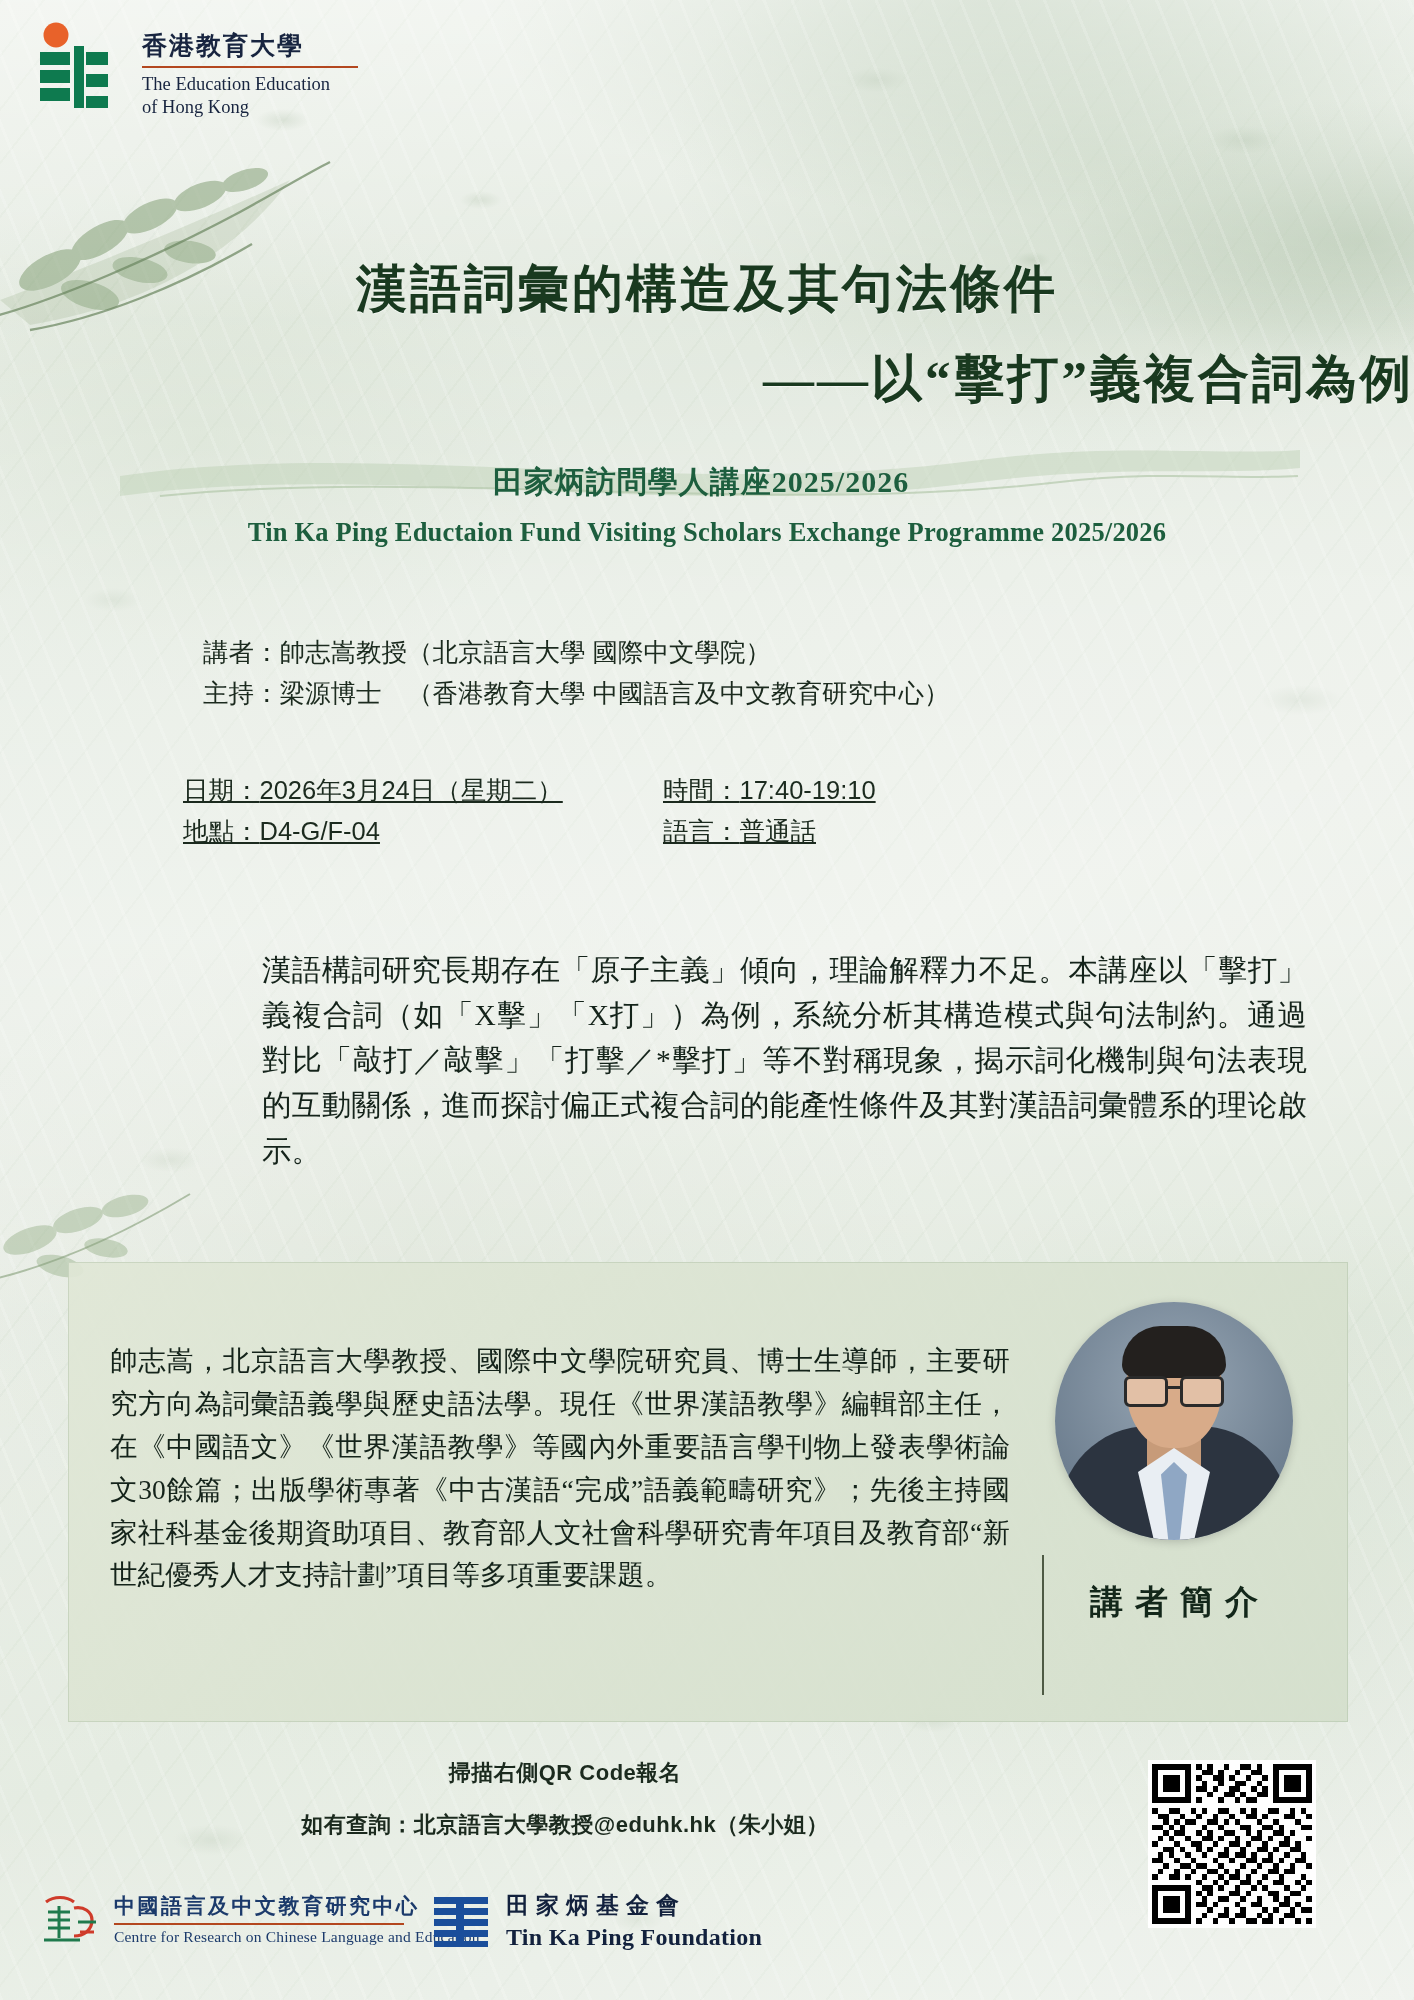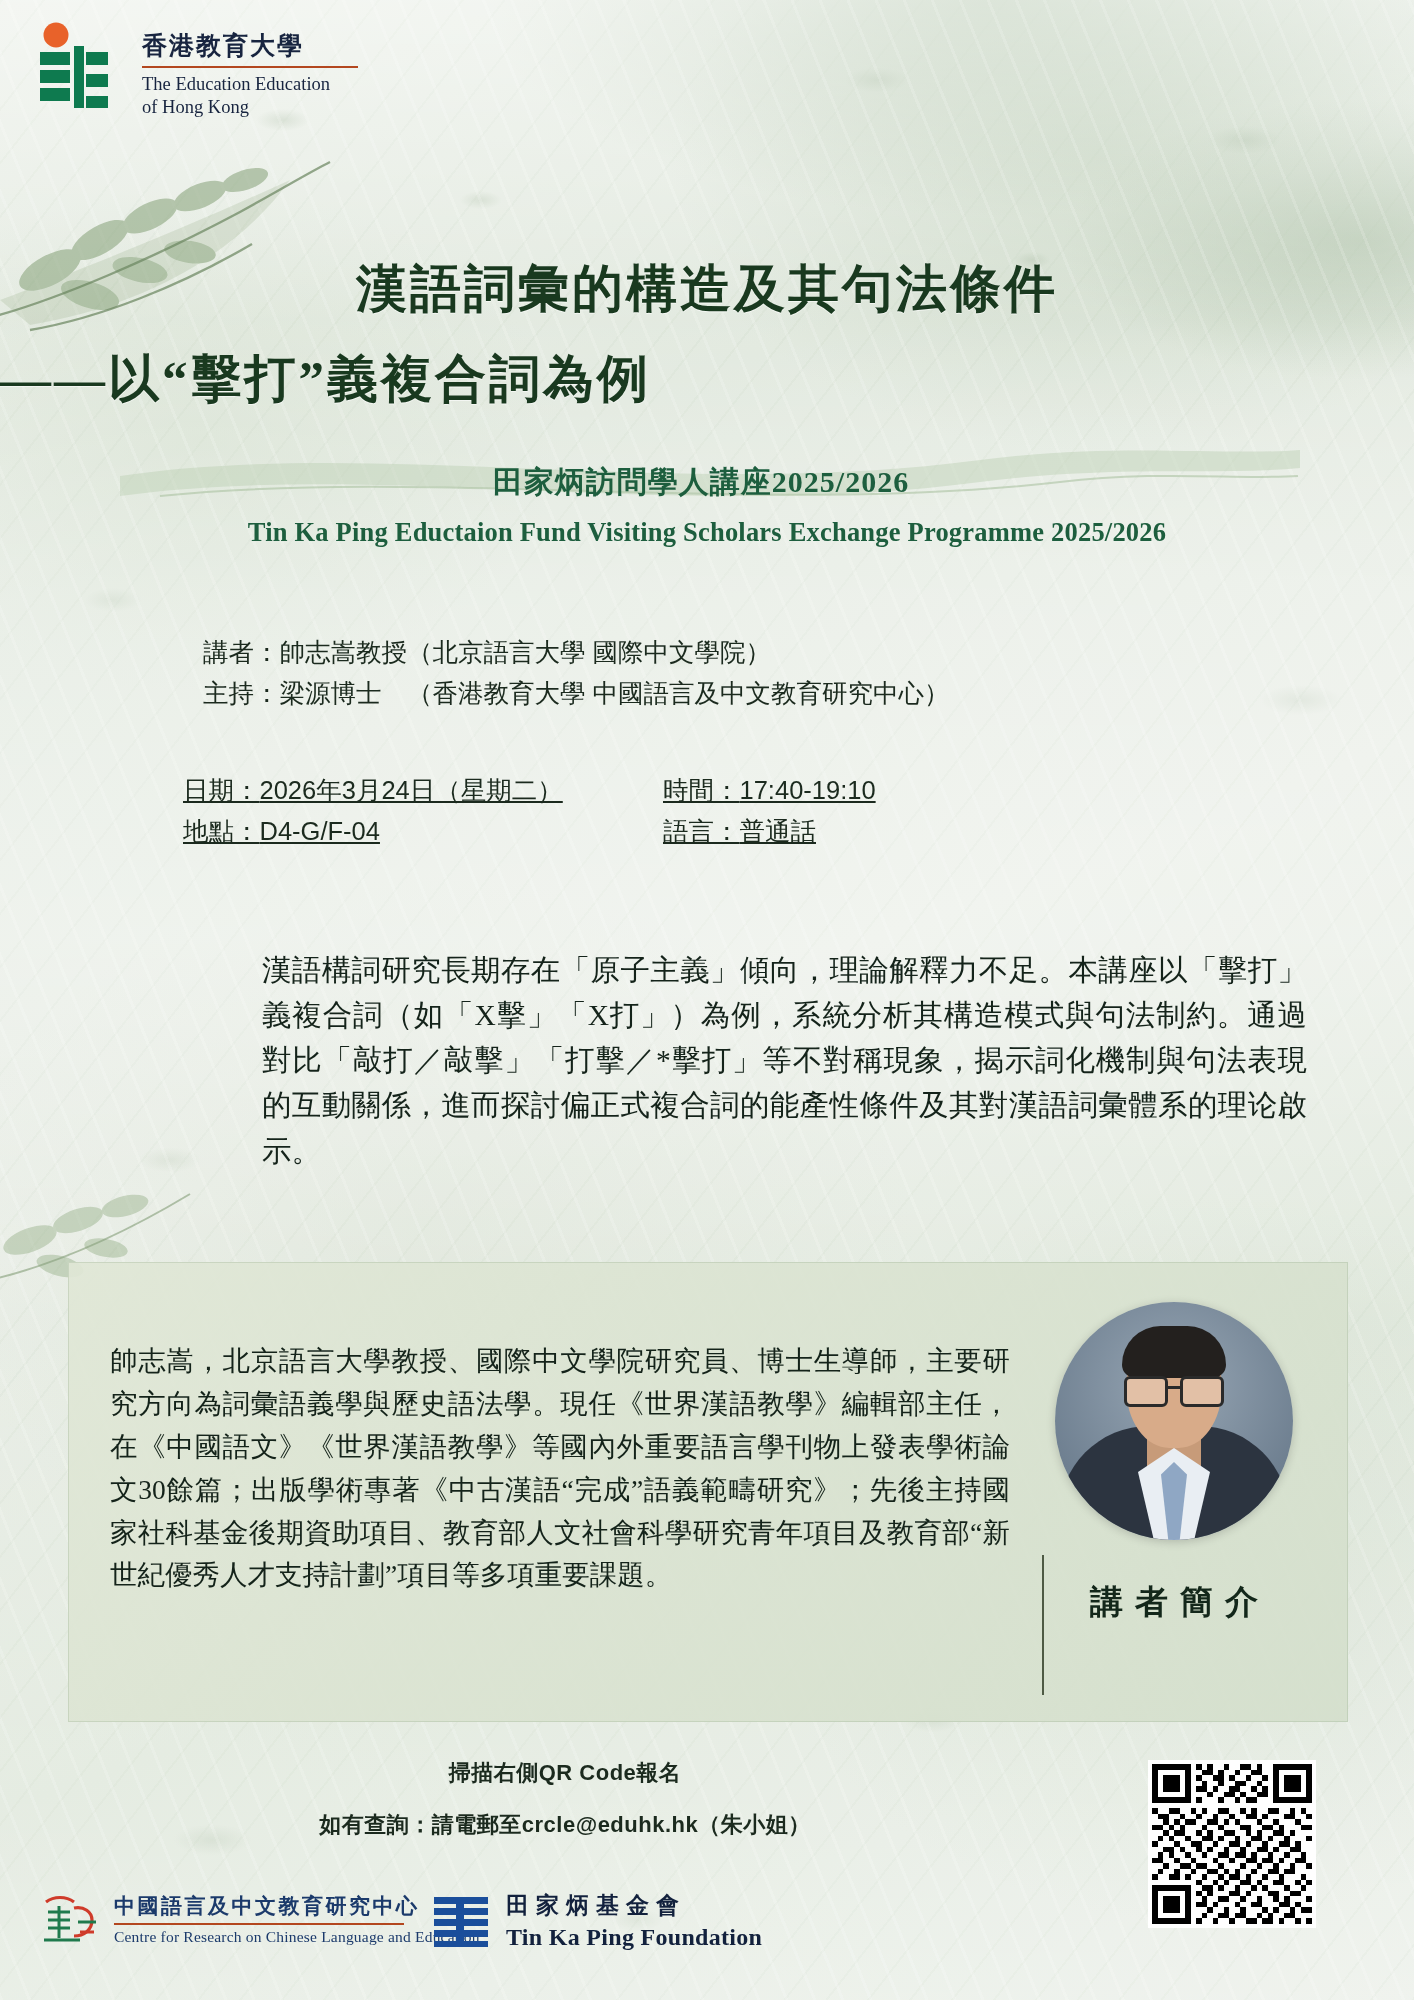--- a/index.html
+++ b/index.html
@@ -144,26 +144,27 @@
     font-size: 51px;
     letter-spacing: 3px;
     color: #19391f;
     text-shadow: 0 1px 0 rgba(255,255,255,.6);
   }
   .title-sub {
     position: absolute;
     left: 0;
     top: 345px;
     width: 1414px;
-    text-align: left;
+    text-align: right;
     font-family: "Liberation Serif", serif;
     font-weight: bold;
     font-size: 51px;
     letter-spacing: 3px;
     color: #19391f;
+    padding-left: 180px;
     box-sizing: border-box;
     text-shadow: 0 1px 0 rgba(255,255,255,.6);
   }
   .series-cn {
     position: absolute;
     left: 0;
     top: 462px;
     width: 1402px;
     text-align: center;
     font-family: "Liberation Serif", serif;
@@ -612,21 +613,21 @@
       <i class="l"></i>
         <i class="r"></i>
         <b></b>
     </div>
   </div>
 
   <div class="bio-divider"></div>
   <div class="bio-label">講者簡介</div>
 
   <div class="qr-note">掃描右側QR Code報名</div>
-  <div class="enquiry">如有查詢：請電郵至crcle@eduhk.hk（朱小姐）</div>
+  <div class="enquiry">如有查詢：北京語言大學教授@eduhk.hk（朱小姐）</div>
 
   <div class="qr">
     <svg class="qr-inner" viewBox="0 0 29 29" shape-rendering="crispEdges">
       <rect width="29" height="29" fill="#ffffff"></rect>
       <g fill="#000000">
         <rect x="0" y="0" width="7" height="1"></rect>
           <rect x="0" y="6" width="7" height="1"></rect>
         <rect x="0" y="0" width="1" height="7"></rect>
           <rect x="6" y="0" width="1" height="7"></rect>
         <rect x="2" y="2" width="3" height="3"></rect>

